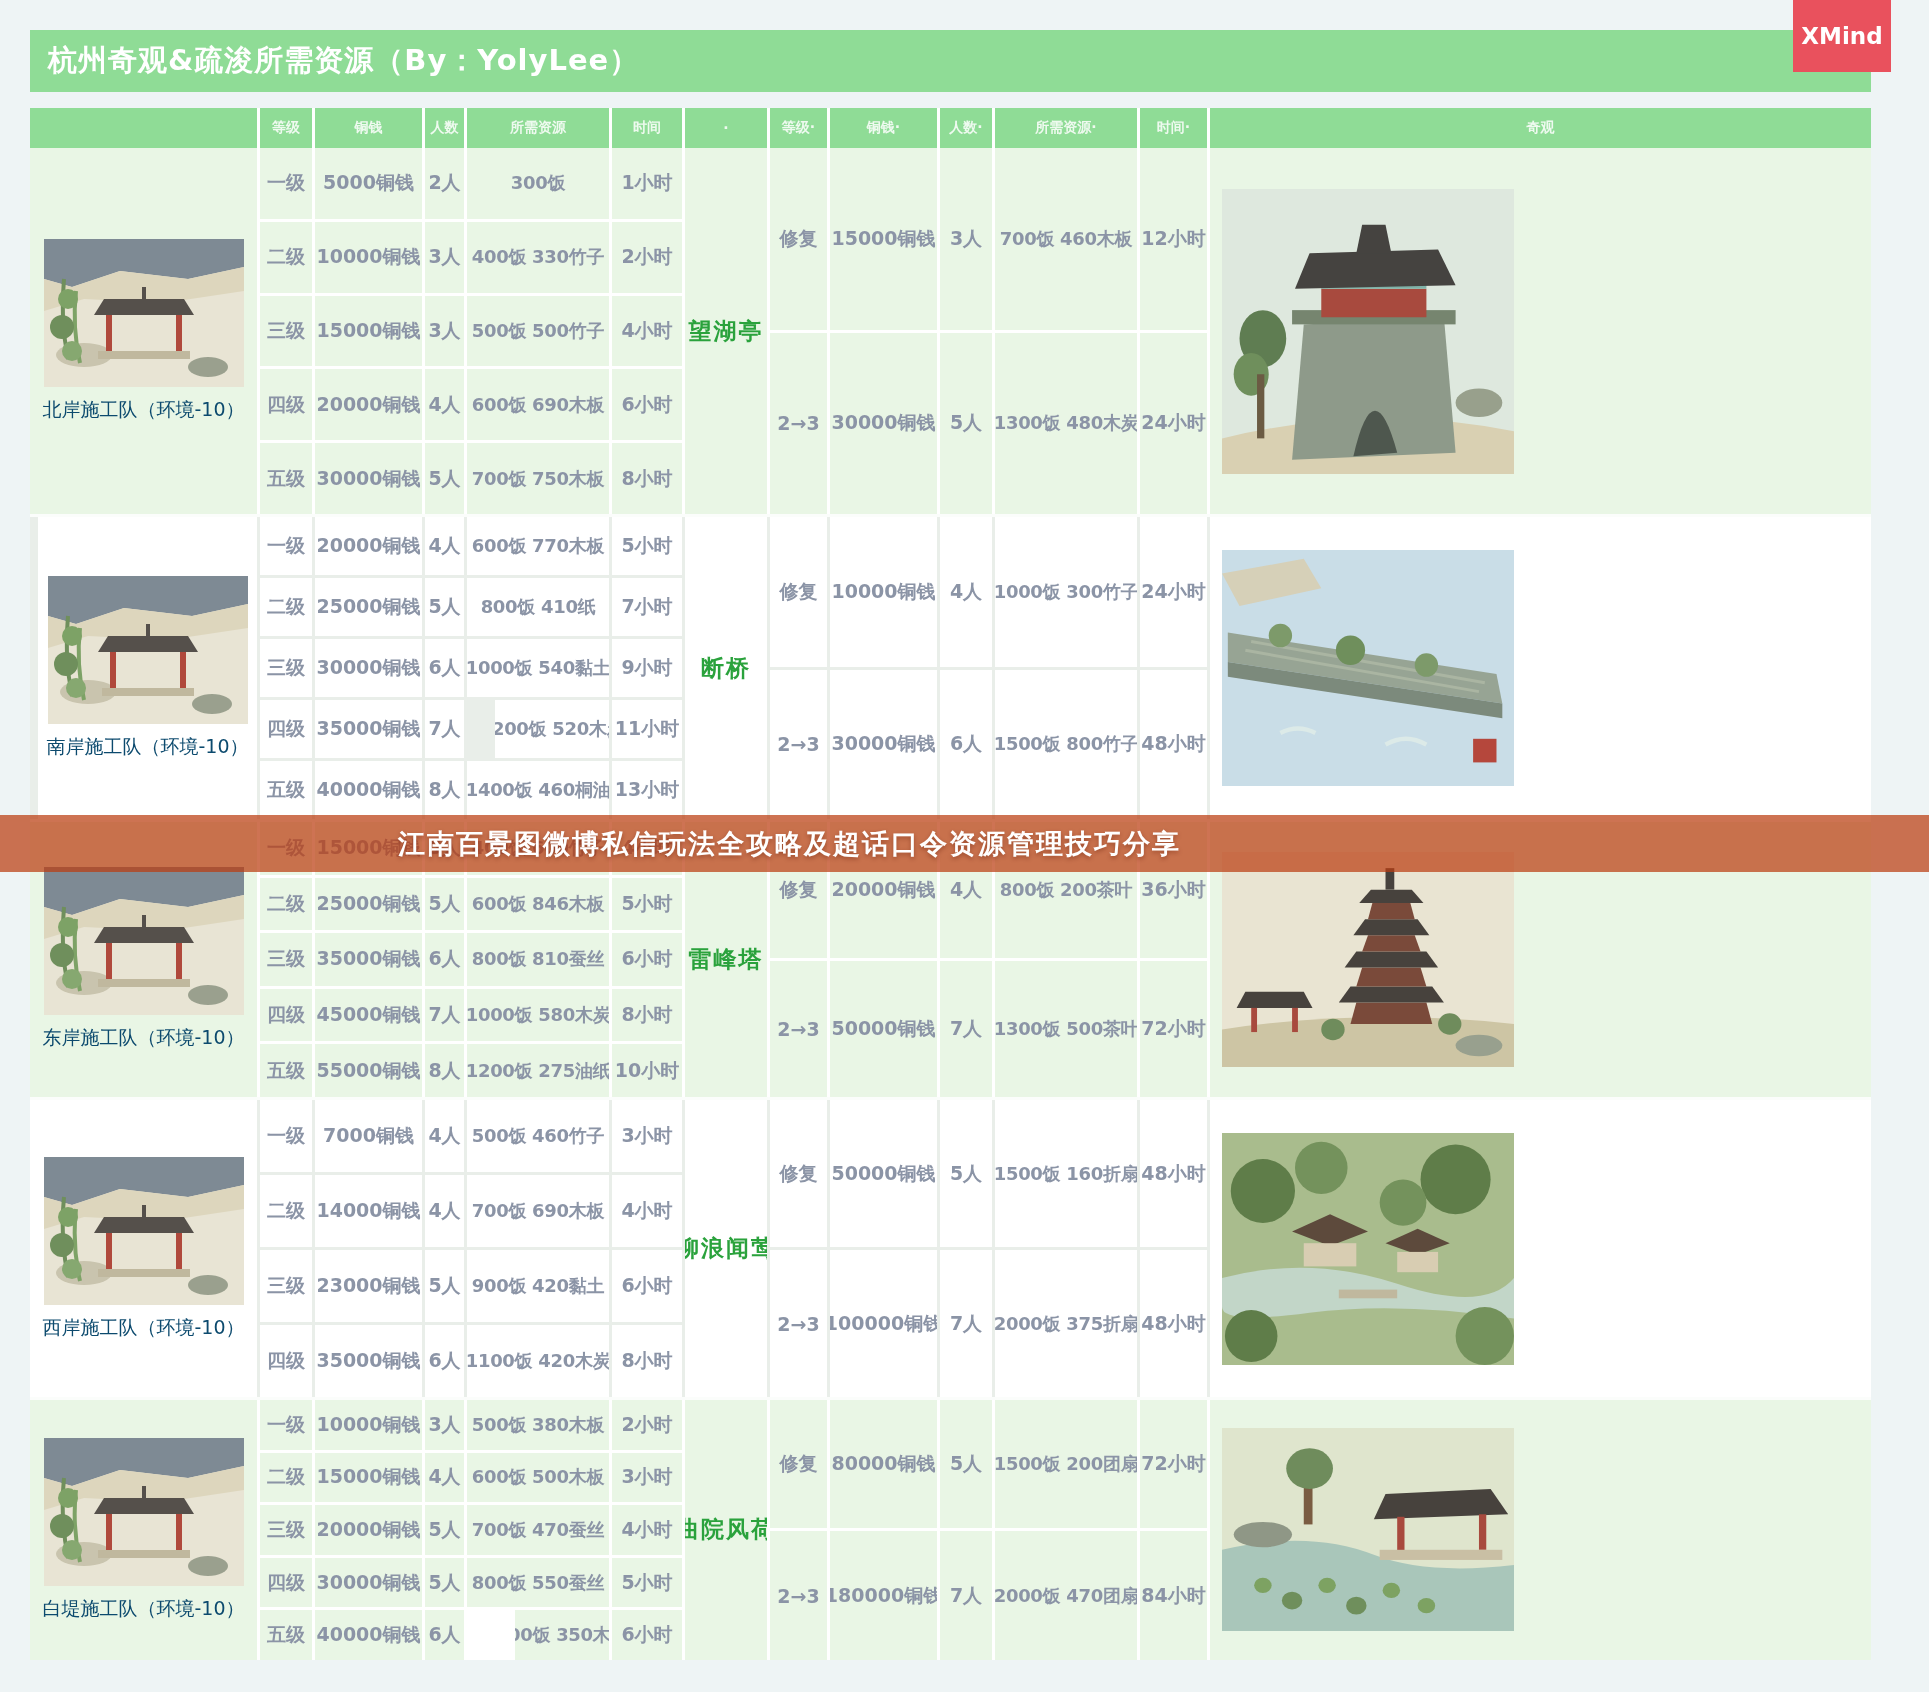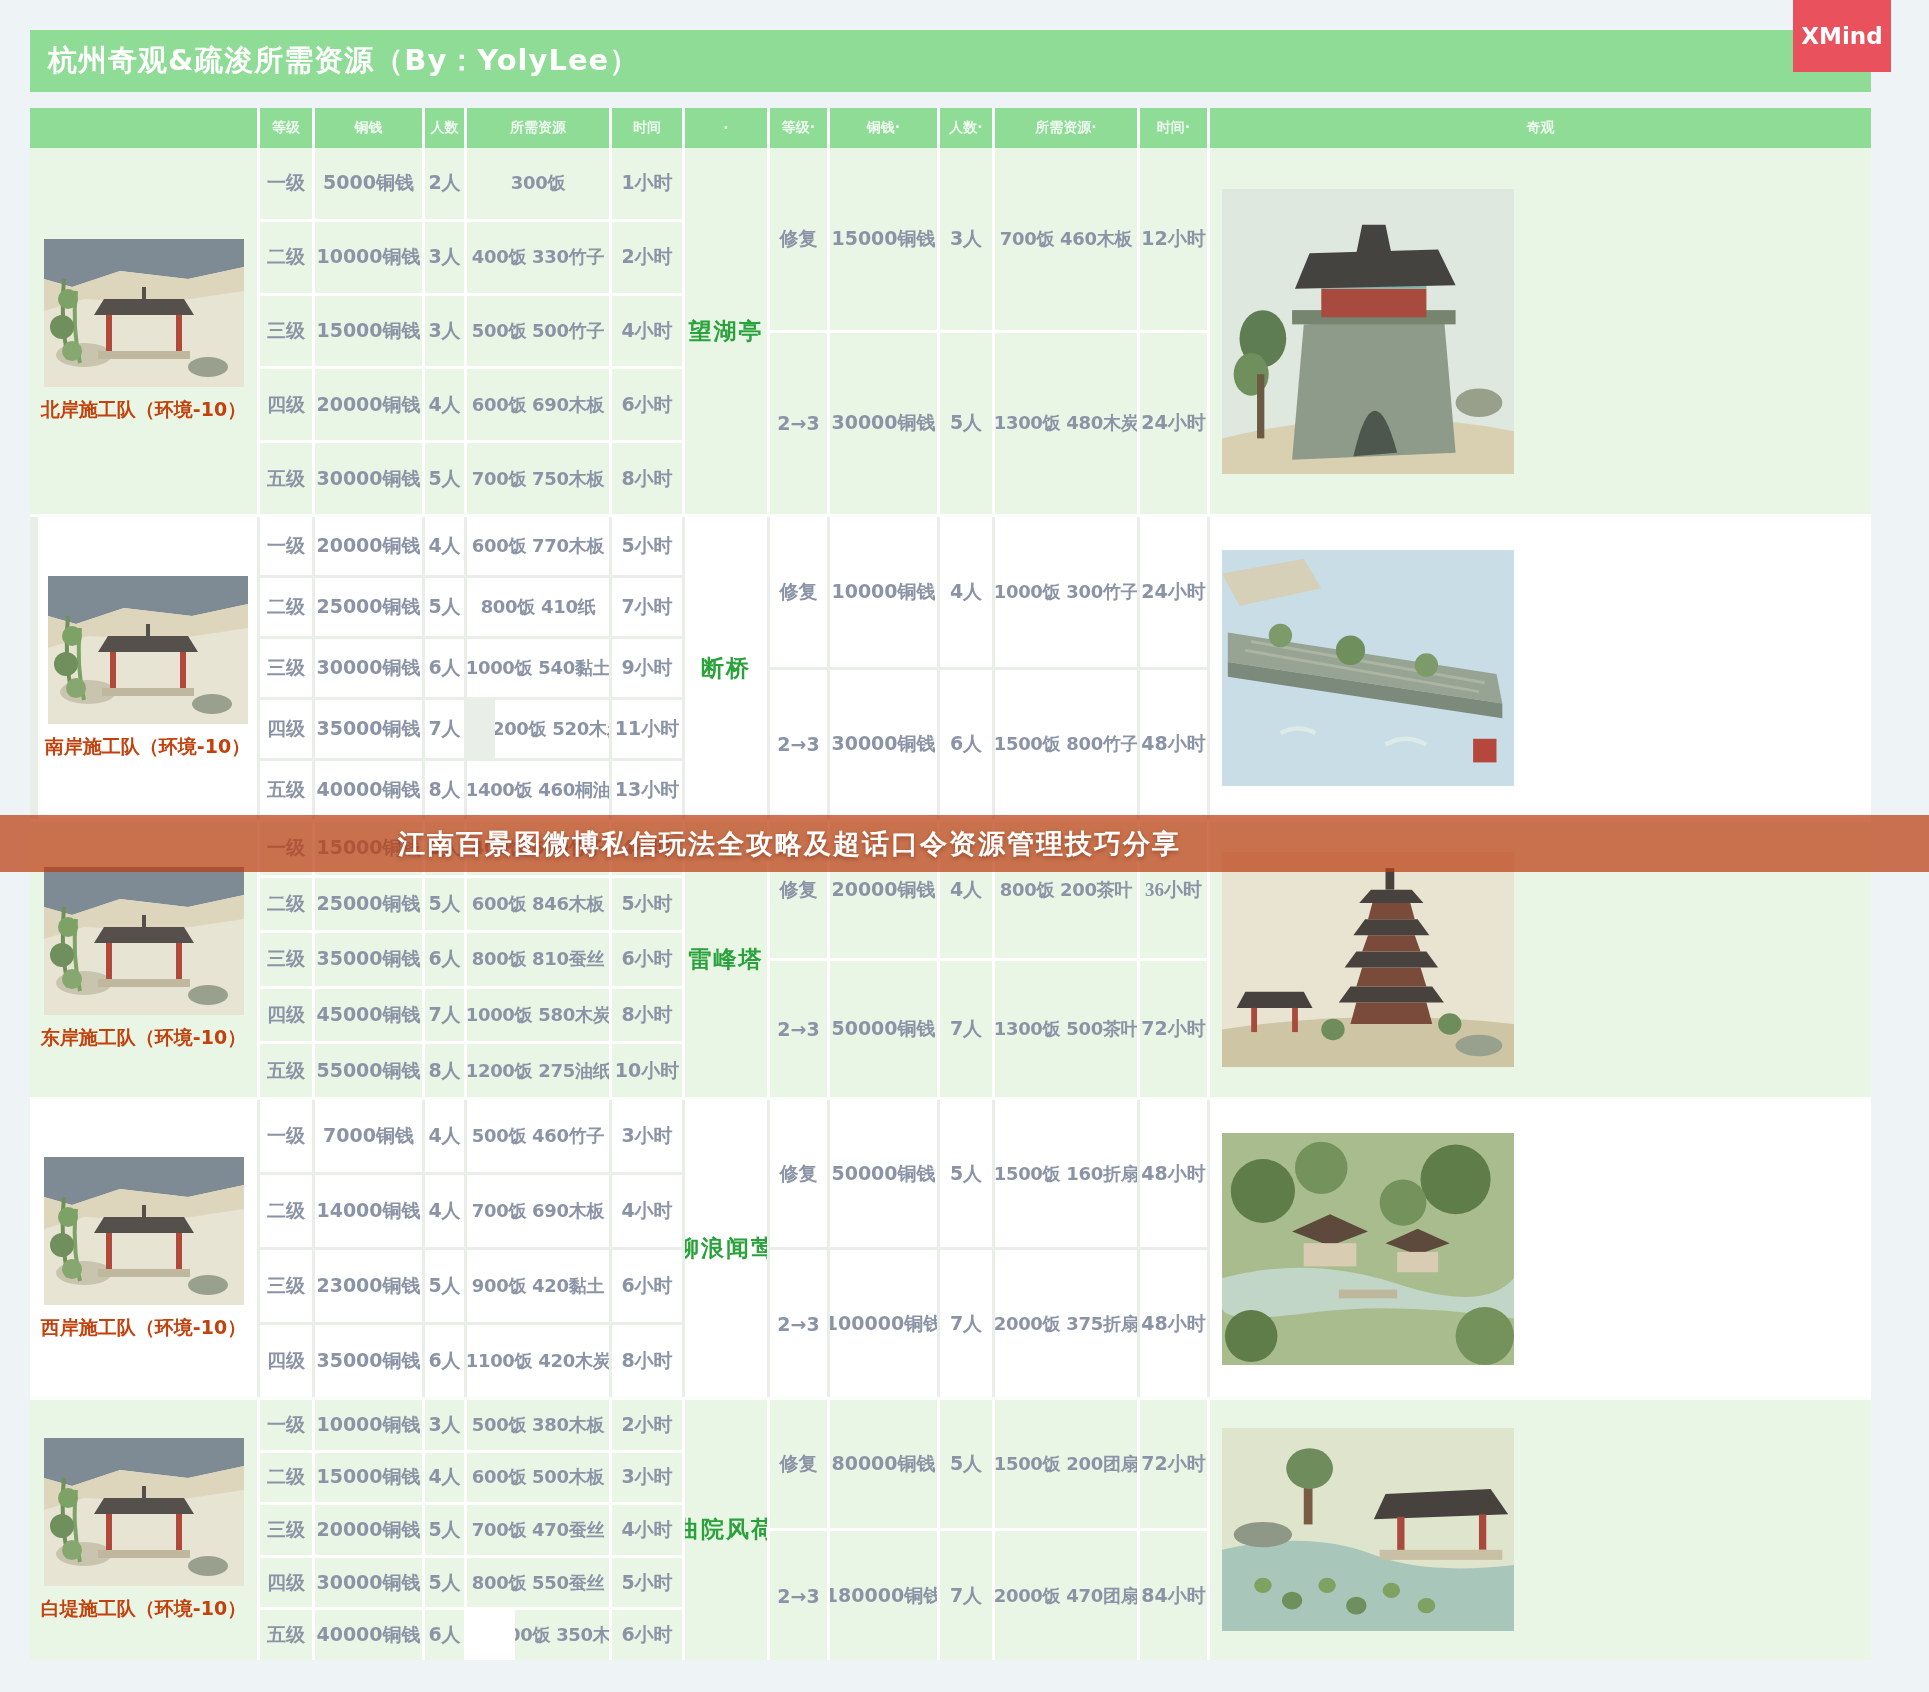--- a/index.html
+++ b/index.html
@@ -28,21 +28,21 @@
   .group.green .cell{background:#e9f6e5;}
   .group.white{background:#e9eee9;}
   .group.white .cell{background:#ffffff;}
   .cell{
     display:flex;align-items:center;justify-content:center;
     font-weight:bold;color:#8b94a6;font-size:19px;white-space:nowrap;overflow:hidden;
   }
   .cell.resources{font-size:18px;letter-spacing:-0.3px;}
   .cell.place{color:#2aa23c;font-size:23px;letter-spacing:2px;}
   .cell.left-cell{flex-direction:column;gap:10px;}
-  .team-label{color:#c2410c;font-size:19px;font-weight:bold;white-space:nowrap;}
+  .team-label{color:#0c4a6e;font-size:19px;font-weight:normal;white-space:nowrap;}
   .thumb{width:200px;height:148px;}
   .thumb svg{width:200px;height:148px;display:block;}
   .cell.wonder{justify-content:flex-start;padding-left:12px;box-sizing:border-box;}
   .wimg svg{display:block;width:292px;}
   .banner{
     position:absolute;left:0;top:815px;width:1929px;height:57px;
     background:rgba(187,61,16,0.72);display:flex;align-items:center;justify-content:center;
     z-index:5;
   }
   .banner span{
@@ -279,21 +279,21 @@
         <div class="cell data" style="grid-area: 9 / 2 / span 2;">五级</div>
         <div class="cell data" style="grid-area: 9 / 3 / span 2;">55000铜钱</div>
         <div class="cell data" style="grid-area: 9 / 4 / span 2;">8人</div>
         <div class="cell resources" style="grid-area: 9 / 5 / span 2;">1200饭 275油纸</div>
         <div class="cell data" style="grid-area: 9 / 6 / span 2;">10小时</div>
         <div class="cell place" style="grid-area: 1 / 7 / span 10;">雷峰塔</div>
         <div class="cell data" style="grid-area: 1 / 8 / span 5;">修复</div>
         <div class="cell data" style="grid-area: 1 / 9 / span 5;">20000铜钱</div>
         <div class="cell data" style="grid-area: 1 / 10 / span 5;">4人</div>
         <div class="cell resources" style="grid-area: 1 / 11 / span 5;">800饭 200茶叶</div>
-        <div class="cell data" style="grid-area: 1 / 12 / span 5; font-family: Liberation Serif, serif;">36小时</div>
+        <div class="cell data" style="grid-area: 1 / 12 / span 5;">36小时</div>
         <div class="cell data" style="grid-area: 6 / 8 / span 5;">2→3</div>
         <div class="cell data" style="grid-area: 6 / 9 / span 5;">50000铜钱</div>
         <div class="cell data" style="grid-area: 6 / 10 / span 5;">7人</div>
         <div class="cell resources" style="grid-area: 6 / 11 / span 5; text-align: center;">1300饭 500茶叶</div>
         <div class="cell data" style="grid-area: 6 / 12 / span 5;">72小时</div>
         <div class="cell wonder" style="grid-area: 1 / 13 / span 10;">
           <div class="wimg">
             <svg style="height:215px" viewBox="0 0 100 80" preserveAspectRatio="none">
               <rect width="100" height="80" fill="#e9e4d2"></rect>
               <path d="M0 66 Q50 58 100 64 V80 H0 Z" fill="#cdc5a4"></path>

